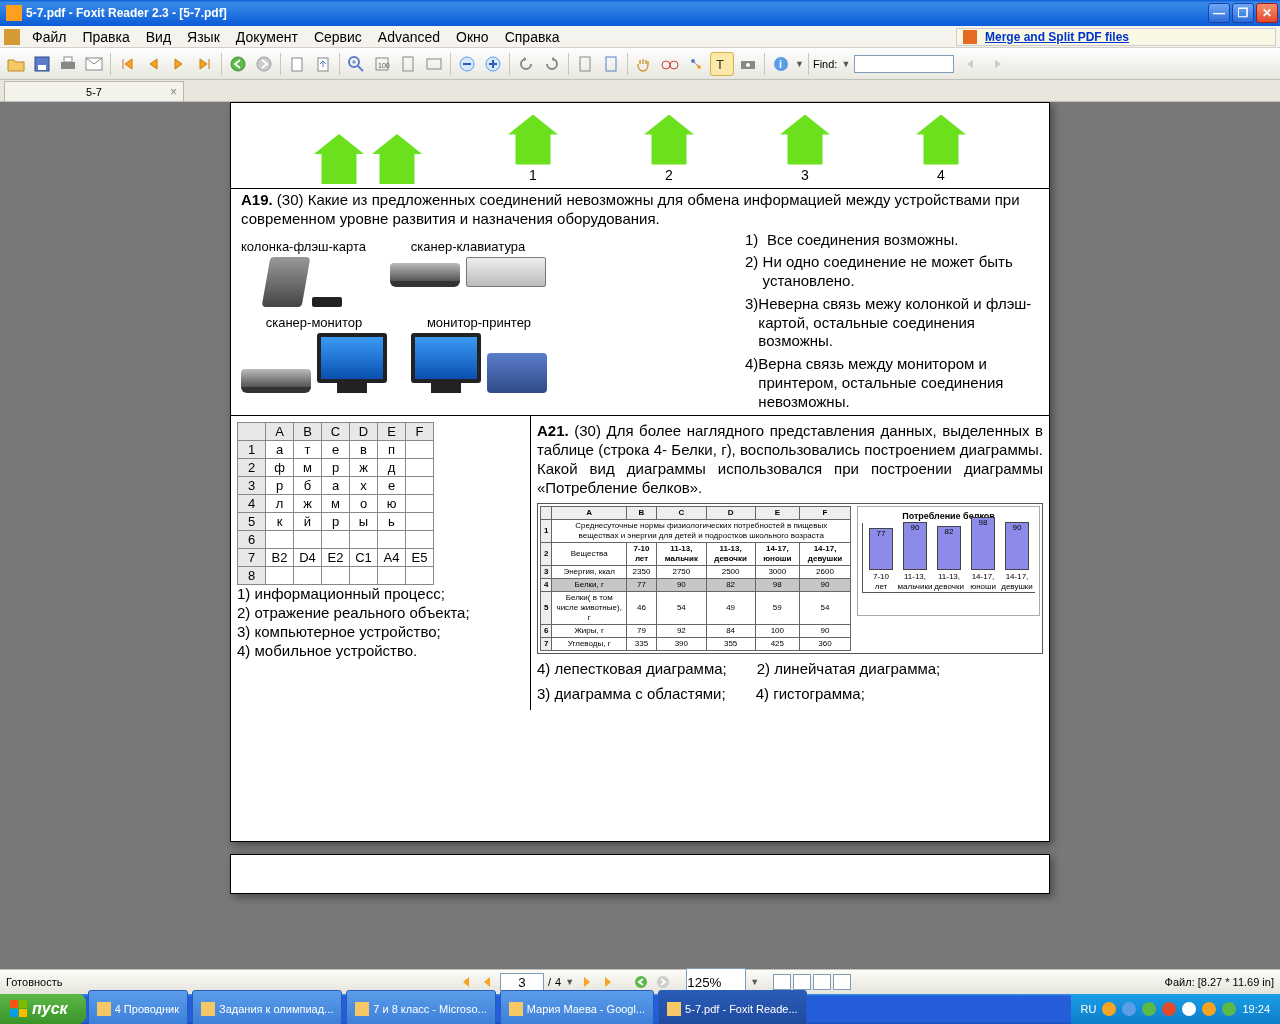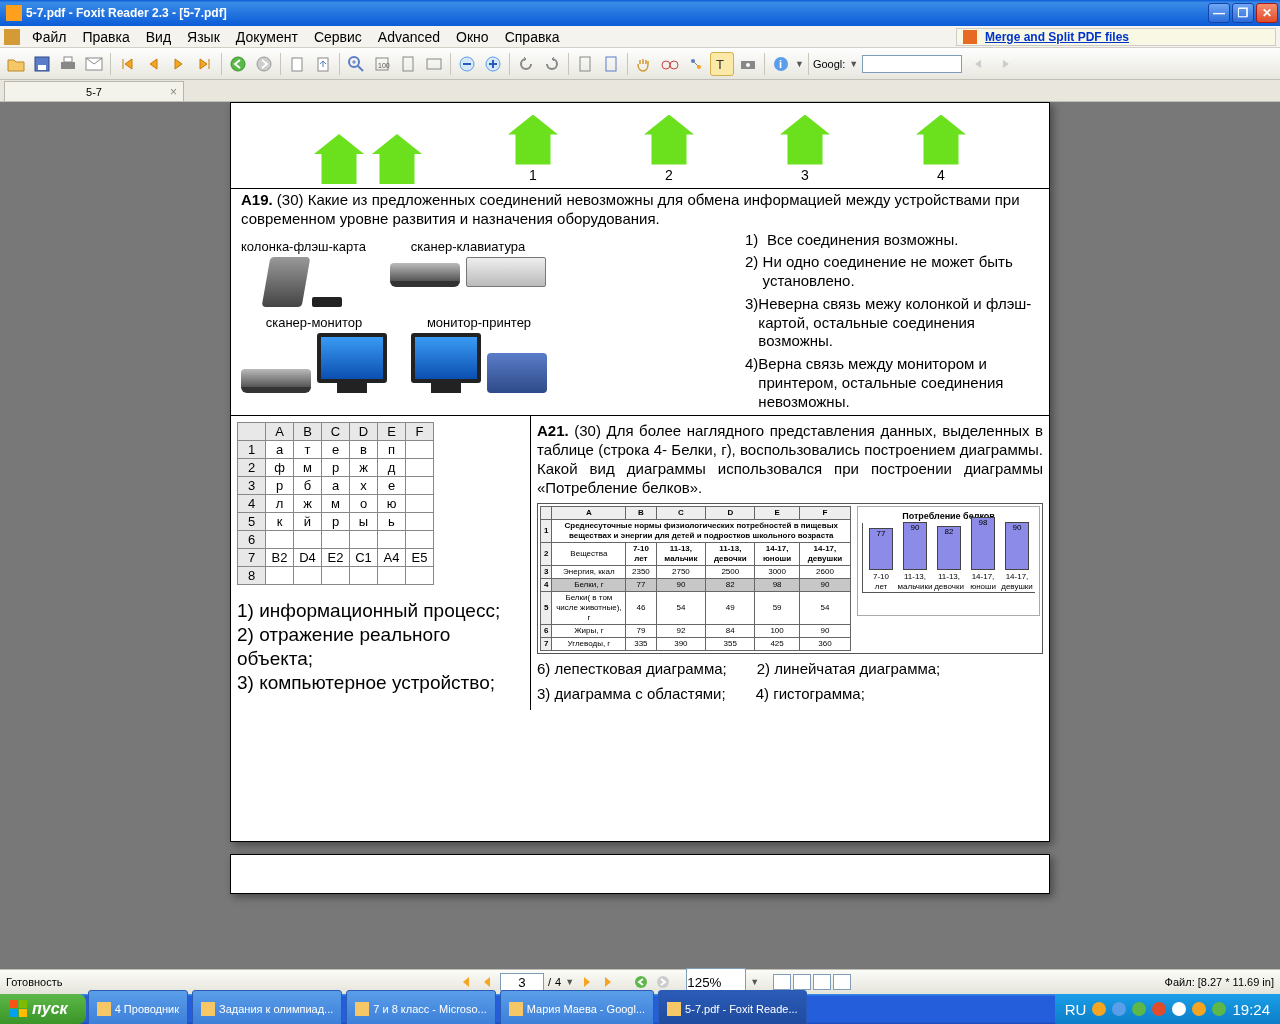--- a/index.html
+++ b/index.html
@@ -79,21 +79,21 @@
 .page-input { width:44px; height:18px; border:1px solid #7f9db9; text-align:center;}
 .zoom-sel { width:60px; height:28px; border:1px solid #7f9db9;}
 .bottombar .right { margin-left:auto; display:flex; align-items:center; gap:8px;}
 .viewbtns { display:flex; gap:2px;}
 .vbtn { width:18px; height:16px; border:1px solid #7f9db9; background:#fff;}
 .taskbar { position:absolute; bottom:0; left:0; right:0; height:30px; background:linear-gradient(#3a93e8,#245edb 8%,#245edb 92%,#1a4bb7); display:flex; align-items:center;}
 .start { height:30px; padding:0 18px 0 10px; background:linear-gradient(#5cb848,#3a9428); color:#fff; font-weight:bold; font-style:italic; font-size:16px; display:flex; align-items:center; border-radius:0 8px 8px 0;}
 .task-item { height:38px; margin:0 2px; padding:0 8px; background:linear-gradient(#5a9de8,#3a7dd8); border:1px solid #2a5bb7; border-radius:3px; color:#fff; font-size:11px; display:flex; align-items:center; gap:4px; max-width:155px; overflow:hidden; white-space:nowrap;}
 .task-item.active { background:linear-gradient(#2a5bb7,#1e4a9c);}
 .task-icon { width:14px; height:14px; background:#f6c766; flex-shrink:0;}
-.tray { margin-left:auto; height:30px; background:linear-gradient(#1a9fe8,#0d7dc8); display:flex; align-items:center; padding:0 10px; gap:6px; color:#fff; font-size:15px;}
+.tray { margin-left:auto; height:30px; background:linear-gradient(#1a9fe8,#0d7dc8); display:flex; align-items:center; padding:0 10px; gap:6px; color:#fff; font-size:11px;}
 .tray-icon { width:14px; height:14px; border-radius:50%;}
 svg { display:block;}
 </style>
 </head>
 <body>
 
 <div class="titlebar">
   <span class="icon"></span>
   <span class="title">5-7.pdf - Foxit Reader 2.3 - [5-7.pdf]</span>
   <div class="tb-btns">
@@ -284,21 +284,21 @@
   <div class="sep"></div>
   <div class="tbtn">
       <svg width="16" height="16">
         <circle cx="8" cy="8" r="7" fill="#5a9de8"></circle>
         <text x="6" y="12" fill="#fff" font-size="11" font-weight="bold">i</text>
       </svg>
     </div>
   <span style="font-size:9px;color:#555">▼</span>
   <div class="sep"></div>
   <div class="find-box">
-    <span>Googl:</span>
+    <span>Find:</span>
     <span style="font-size:9px;color:#555">▼</span>
     <input type="text" style="">
     <div class="tbtn">
         <svg width="14" height="12">
           <path d="M10 2L4 6l6 4z" fill="#ccc"></path>
         </svg>
       </div>
     <div class="tbtn">
         <svg width="14" height="12">
           <path d="M4 2l6 4-6 4z" fill="#ccc"></path>
@@ -487,44 +487,45 @@
                     <td></td>
                     <td></td>
                     <td></td>
                     <td></td>
                     <td></td>
                     <td></td>
                   </tr>
                 </tbody>
               </table>
     </div>
-    <div style="margin-top:14px;font-size:19px" id="a20-opts">
+    <div style="font-size:15px" id="a20-opts">
               <div>1) информационный процесс;</div>
               <div>2) отражение реального объекта;</div>
               <div>3) компьютерное устройство;</div>
+              <div>4) мобильное устройство.</div>
             </div>
   </div>
   <div class="cell-right">
     <div class="a21-text"><b>А21.</b> <span>(30)</span><span> Для более наглядного представления данных, выделенных в таблице (строка 4- Белки, г), воспользовались построением диаграммы. Какой вид диаграммы использовался при построении диаграммы «Потребление белков».</span></div>
     <div class="a21-tbl-chart">
       <div>
         <table class="small-table" id="a21-table">
                   <tbody>
                     <tr>
                       <th></th>
                       <th>A</th>
                       <th>B</th>
                       <th>C</th>
                       <th>D</th>
                       <th>E</th>
                       <th>F</th>
                     </tr>
                     <tr>
                       <th>1</th>
-                      <td colspan="6" style="font-weight:bold">Среднесуточные нормы физиологических потребностей в пищевых веществах и энергии для детей и подростков школьного возраста</td>
+                      <td colspan="6" style="font-weight:normal">Среднесуточные нормы физиологических потребностей в пищевых веществах и энергии для детей и подростков школьного возраста</td>
                     </tr>
                     <tr>
                       <th>2</th>
                       <td style="font-weight:normal">Вещества</td>
                       <td style="font-weight:bold">7-10 лет</td>
                       <td style="font-weight:bold">11-13, мальчик</td>
                       <td style="font-weight:bold">11-13, девочки</td>
                       <td style="font-weight:bold">14-17, юноши</td>
                       <td style="font-weight:bold">14-17, девушки</td>
                     </tr>
@@ -596,21 +597,21 @@
                     <div class="bar-label">14-17, юноши</div>
                   </div>
                   <div class="bar-wrap">
                     <div class="bar" style="height:48px">90</div>
                     <div class="bar-label">14-17, девушки</div>
                   </div>
                 </div>
       </div>
     </div>
     <div class="opts-row">
-      <span>6) лепестковая диаграмма;</span>
+      <span>4) лепестковая диаграмма;</span>
       <span>2) линейчатая диаграмма;</span>
     </div>
     <div class="opts-row">
       <span>3) диаграмма с областями;</span>
       <span>4) гистограмма;</span>
     </div>
   </div>
 </div>
 
 </div>

